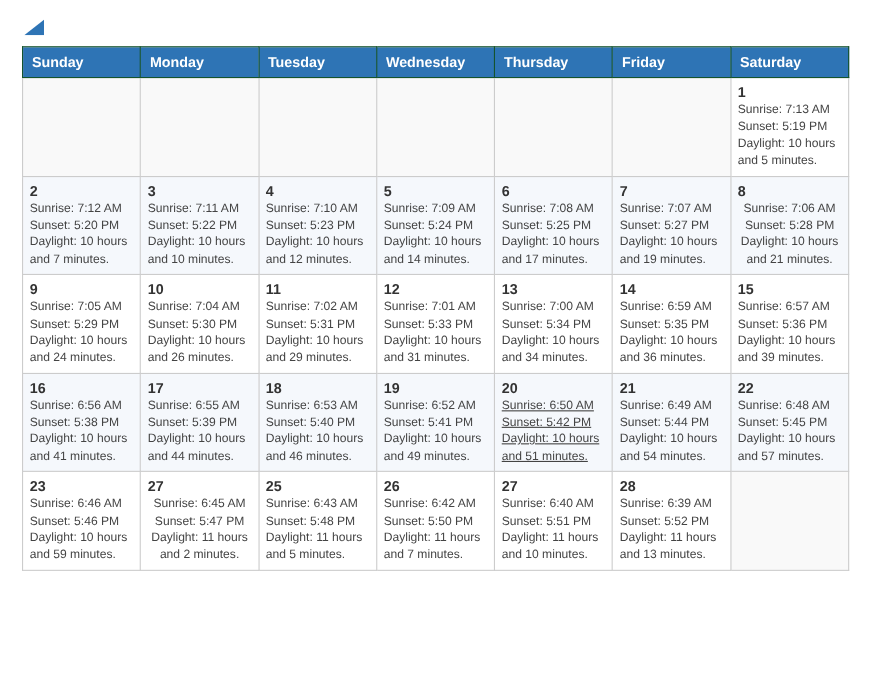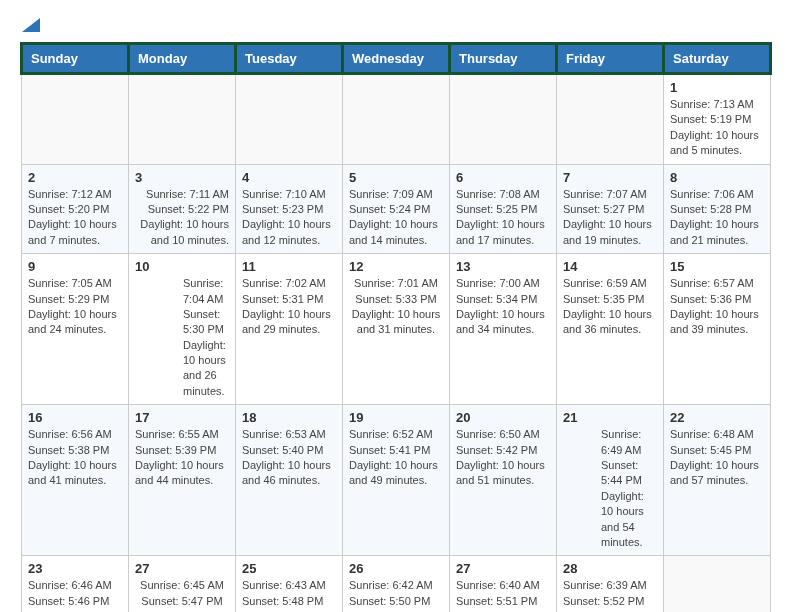--- a/index.html
+++ b/index.html
@@ -37,21 +37,21 @@
       border-collapse: collapse;
       border: 1px solid #ccc;
     }
     .calendar th {
       background: #2e74b5;
       color: #fff;
       font-size: 13px;
       font-weight: bold;
       padding: 6px 8px;
       text-align: left;
-      border: 3px solid #14532d;
+      border: 1px solid #14532d;
     }
     .calendar td {
       vertical-align: top;
       border: 1px solid #ccc;
       padding: 5px 6px;
       width: 107px;
       min-height: 80px;
       font-size: 11px;
       color: #333;
       background: #fff;
@@ -130,21 +130,21 @@
       <tr>
         <td>
           <span class="day-num">2</span>
           <div class="day-info" style="white-space: pre-line;">Sunrise: 7:12 AM
 Sunset: 5:20 PM
 Daylight: 10 hours
 and 7 minutes.</div>
         </td>
         <td>
           <span class="day-num">3</span>
-          <div class="day-info" style="white-space: pre-line; text-align: right;">Sunrise: 7:11 AM
+          <div class="day-info" style="white-space: pre-line;">Sunrise: 7:11 AM
 Sunset: 5:22 PM
 Daylight: 10 hours
 and 10 minutes.</div>
         </td>
         <td>
           <span class="day-num">4</span>
           <div class="day-info" style="white-space: pre-line;">Sunrise: 7:10 AM
 Sunset: 5:23 PM
 Daylight: 10 hours
 and 12 minutes.</div>
@@ -165,51 +165,51 @@
         </td>
         <td>
           <span class="day-num">7</span>
           <div class="day-info" style="white-space: pre-line;">Sunrise: 7:07 AM
 Sunset: 5:27 PM
 Daylight: 10 hours
 and 19 minutes.</div>
         </td>
         <td>
           <span class="day-num">8</span>
-          <div class="day-info" style="white-space: pre-line;">Sunrise: 7:06 AM
+          <div class="day-info" style="white-space: pre-line; text-align: center;">Sunrise: 7:06 AM
 Sunset: 5:28 PM
 Daylight: 10 hours
 and 21 minutes.</div>
         </td>
       </tr>
       <tr>
         <td>
           <span class="day-num">9</span>
           <div class="day-info" style="white-space: pre-line;">Sunrise: 7:05 AM
 Sunset: 5:29 PM
 Daylight: 10 hours
 and 24 minutes.</div>
         </td>
         <td>
           <span class="day-num">10</span>
-          <div class="day-info" style="white-space: pre-line; margin-left: 48px;">Sunrise: 7:04 AM
+          <div class="day-info" style="white-space: pre-line;">Sunrise: 7:04 AM
 Sunset: 5:30 PM
 Daylight: 10 hours
 and 26 minutes.</div>
         </td>
         <td>
           <span class="day-num">11</span>
           <div class="day-info" style="white-space: pre-line;">Sunrise: 7:02 AM
 Sunset: 5:31 PM
 Daylight: 10 hours
 and 29 minutes.</div>
         </td>
         <td>
           <span class="day-num">12</span>
-          <div class="day-info" style="white-space: pre-line; text-align: center;">Sunrise: 7:01 AM
+          <div class="day-info" style="white-space: pre-line;">Sunrise: 7:01 AM
 Sunset: 5:33 PM
 Daylight: 10 hours
 and 31 minutes.</div>
         </td>
         <td>
           <span class="day-num">13</span>
           <div class="day-info" style="white-space: pre-line;">Sunrise: 7:00 AM
 Sunset: 5:34 PM
 Daylight: 10 hours
 and 34 minutes.</div>
@@ -253,28 +253,28 @@
         </td>
         <td>
           <span class="day-num">19</span>
           <div class="day-info" style="white-space: pre-line;">Sunrise: 6:52 AM
 Sunset: 5:41 PM
 Daylight: 10 hours
 and 49 minutes.</div>
         </td>
         <td>
           <span class="day-num">20</span>
-          <div class="day-info" style="white-space: pre-line;">Sunrise: 6:50 AM
+          <div class="day-info" style="white-space: pre-line; text-decoration: underline;">Sunrise: 6:50 AM
 Sunset: 5:42 PM
 Daylight: 10 hours
 and 51 minutes.</div>
         </td>
         <td>
           <span class="day-num">21</span>
-          <div class="day-info" style="white-space: pre-line; margin-left: 38px;">Sunrise: 6:49 AM
+          <div class="day-info" style="white-space: pre-line;">Sunrise: 6:49 AM
 Sunset: 5:44 PM
 Daylight: 10 hours
 and 54 minutes.</div>
         </td>
         <td>
           <span class="day-num">22</span>
           <div class="day-info" style="white-space: pre-line;">Sunrise: 6:48 AM
 Sunset: 5:45 PM
 Daylight: 10 hours
 and 57 minutes.</div>

